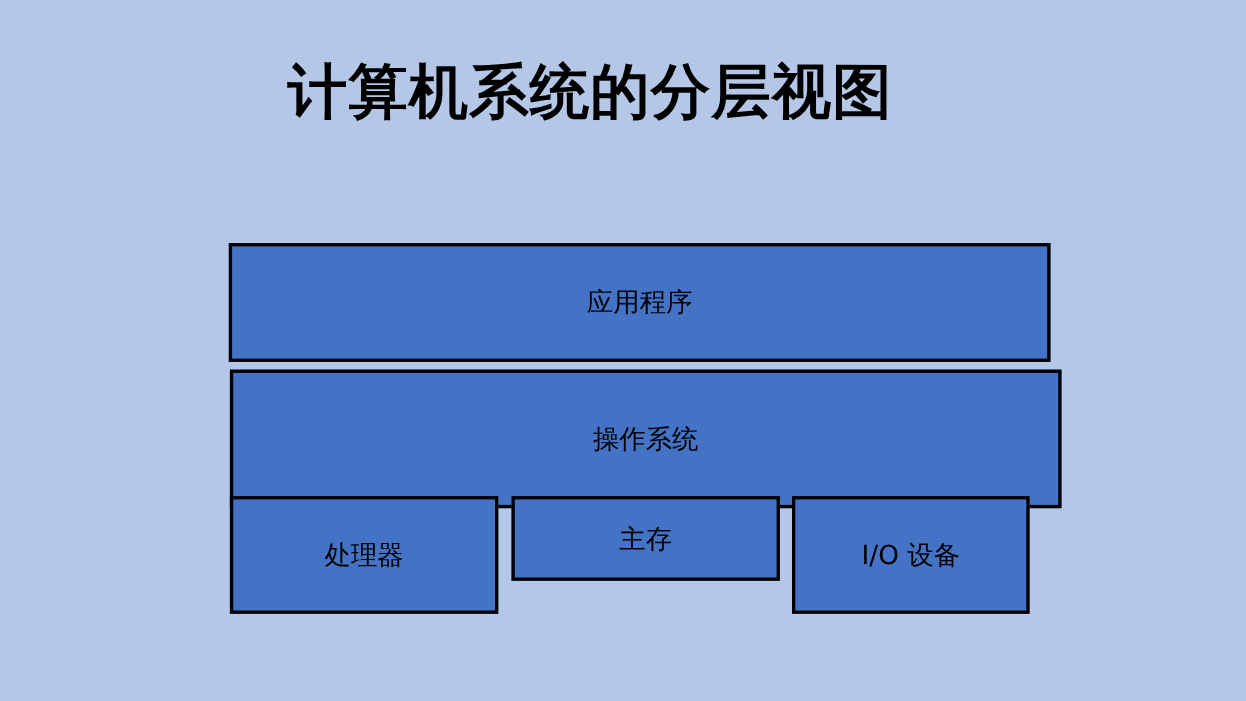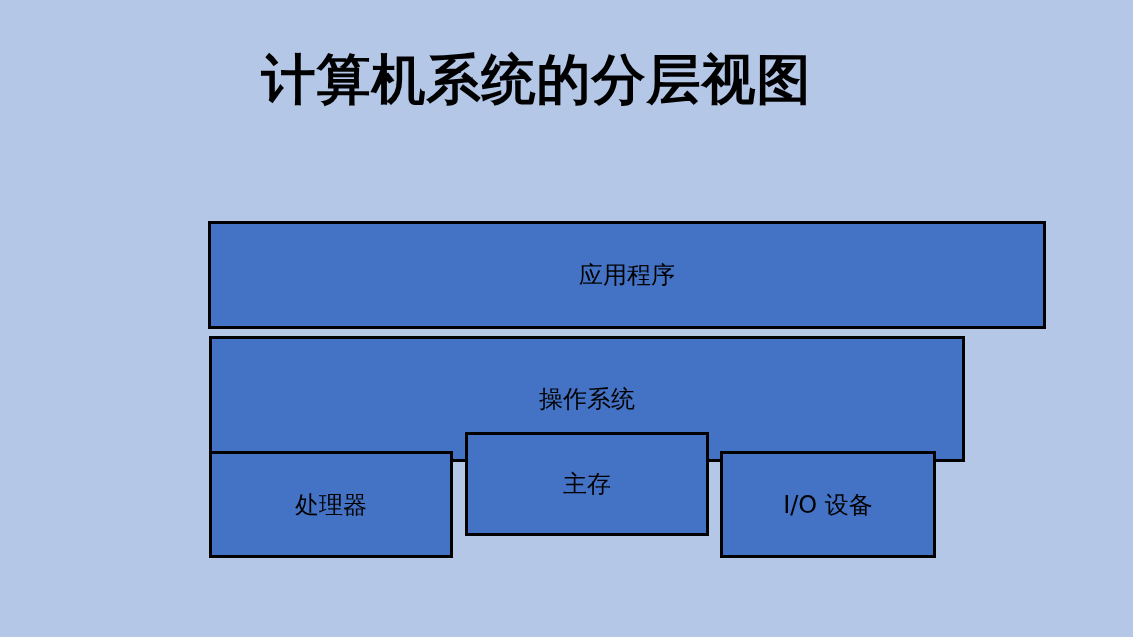--- a/index.html
+++ b/index.html
@@ -5,45 +5,45 @@
     html, body { margin: 0; padding: 0; }
     body {
       width: 1133px; height: 637px;
       background: #b4c7e7;
       position: relative; overflow: hidden;
       font-family: "DejaVu Sans", "Liberation Sans", sans-serif;
     }
     .title {
       position: absolute; left: 0; top: 52px; width: 1073px;
       text-align: center; font-size: 54px; font-weight: bold; color: #000;
-      line-height: 64px; letter-spacing: 1px; font-family: Liberation Mono, monospace;
+      line-height: 64px; letter-spacing: 1px;
     }
     .box {
       position: absolute; box-sizing: border-box;
       background: #4472c4; border: 3px solid #000;
       display: flex; align-items: center; justify-content: center;
       font-size: 24px; color: #000;
     }
   </style>
 </head>
 <body>
 
 <div class="title">计算机系统的分层视图</div>
 
-<div class="box" style="left:208px; top:221px; width:838px; height:108px;">
+<div class="box" style="left:208px; top:221px; width:747px; height:108px;">
   <span>应用程序</span>
 </div>
 
 <div class="box" style="left:209px; top:336px; width:756px; height:126px;">
   <span>操作系统</span>
 </div>
 
 <div class="box" style="left:209px; top:451px; width:244px; height:107px;">
   <span>处理器</span>
 </div>
 
-<div class="box" style="left:465px; top:432px; width:244px; height:104px;font-family:Liberation Mono, monospace;">
+<div class="box" style="left:465px; top:451px; width:244px; height:77px;font-family:Liberation Mono, monospace;">
   <span>主存</span>
 </div>
 
 <div class="box" style="left:720px; top:451px; width:216px; height:107px;">
   <span>I/O 设备</span>
 </div>
 
 </body></html>

